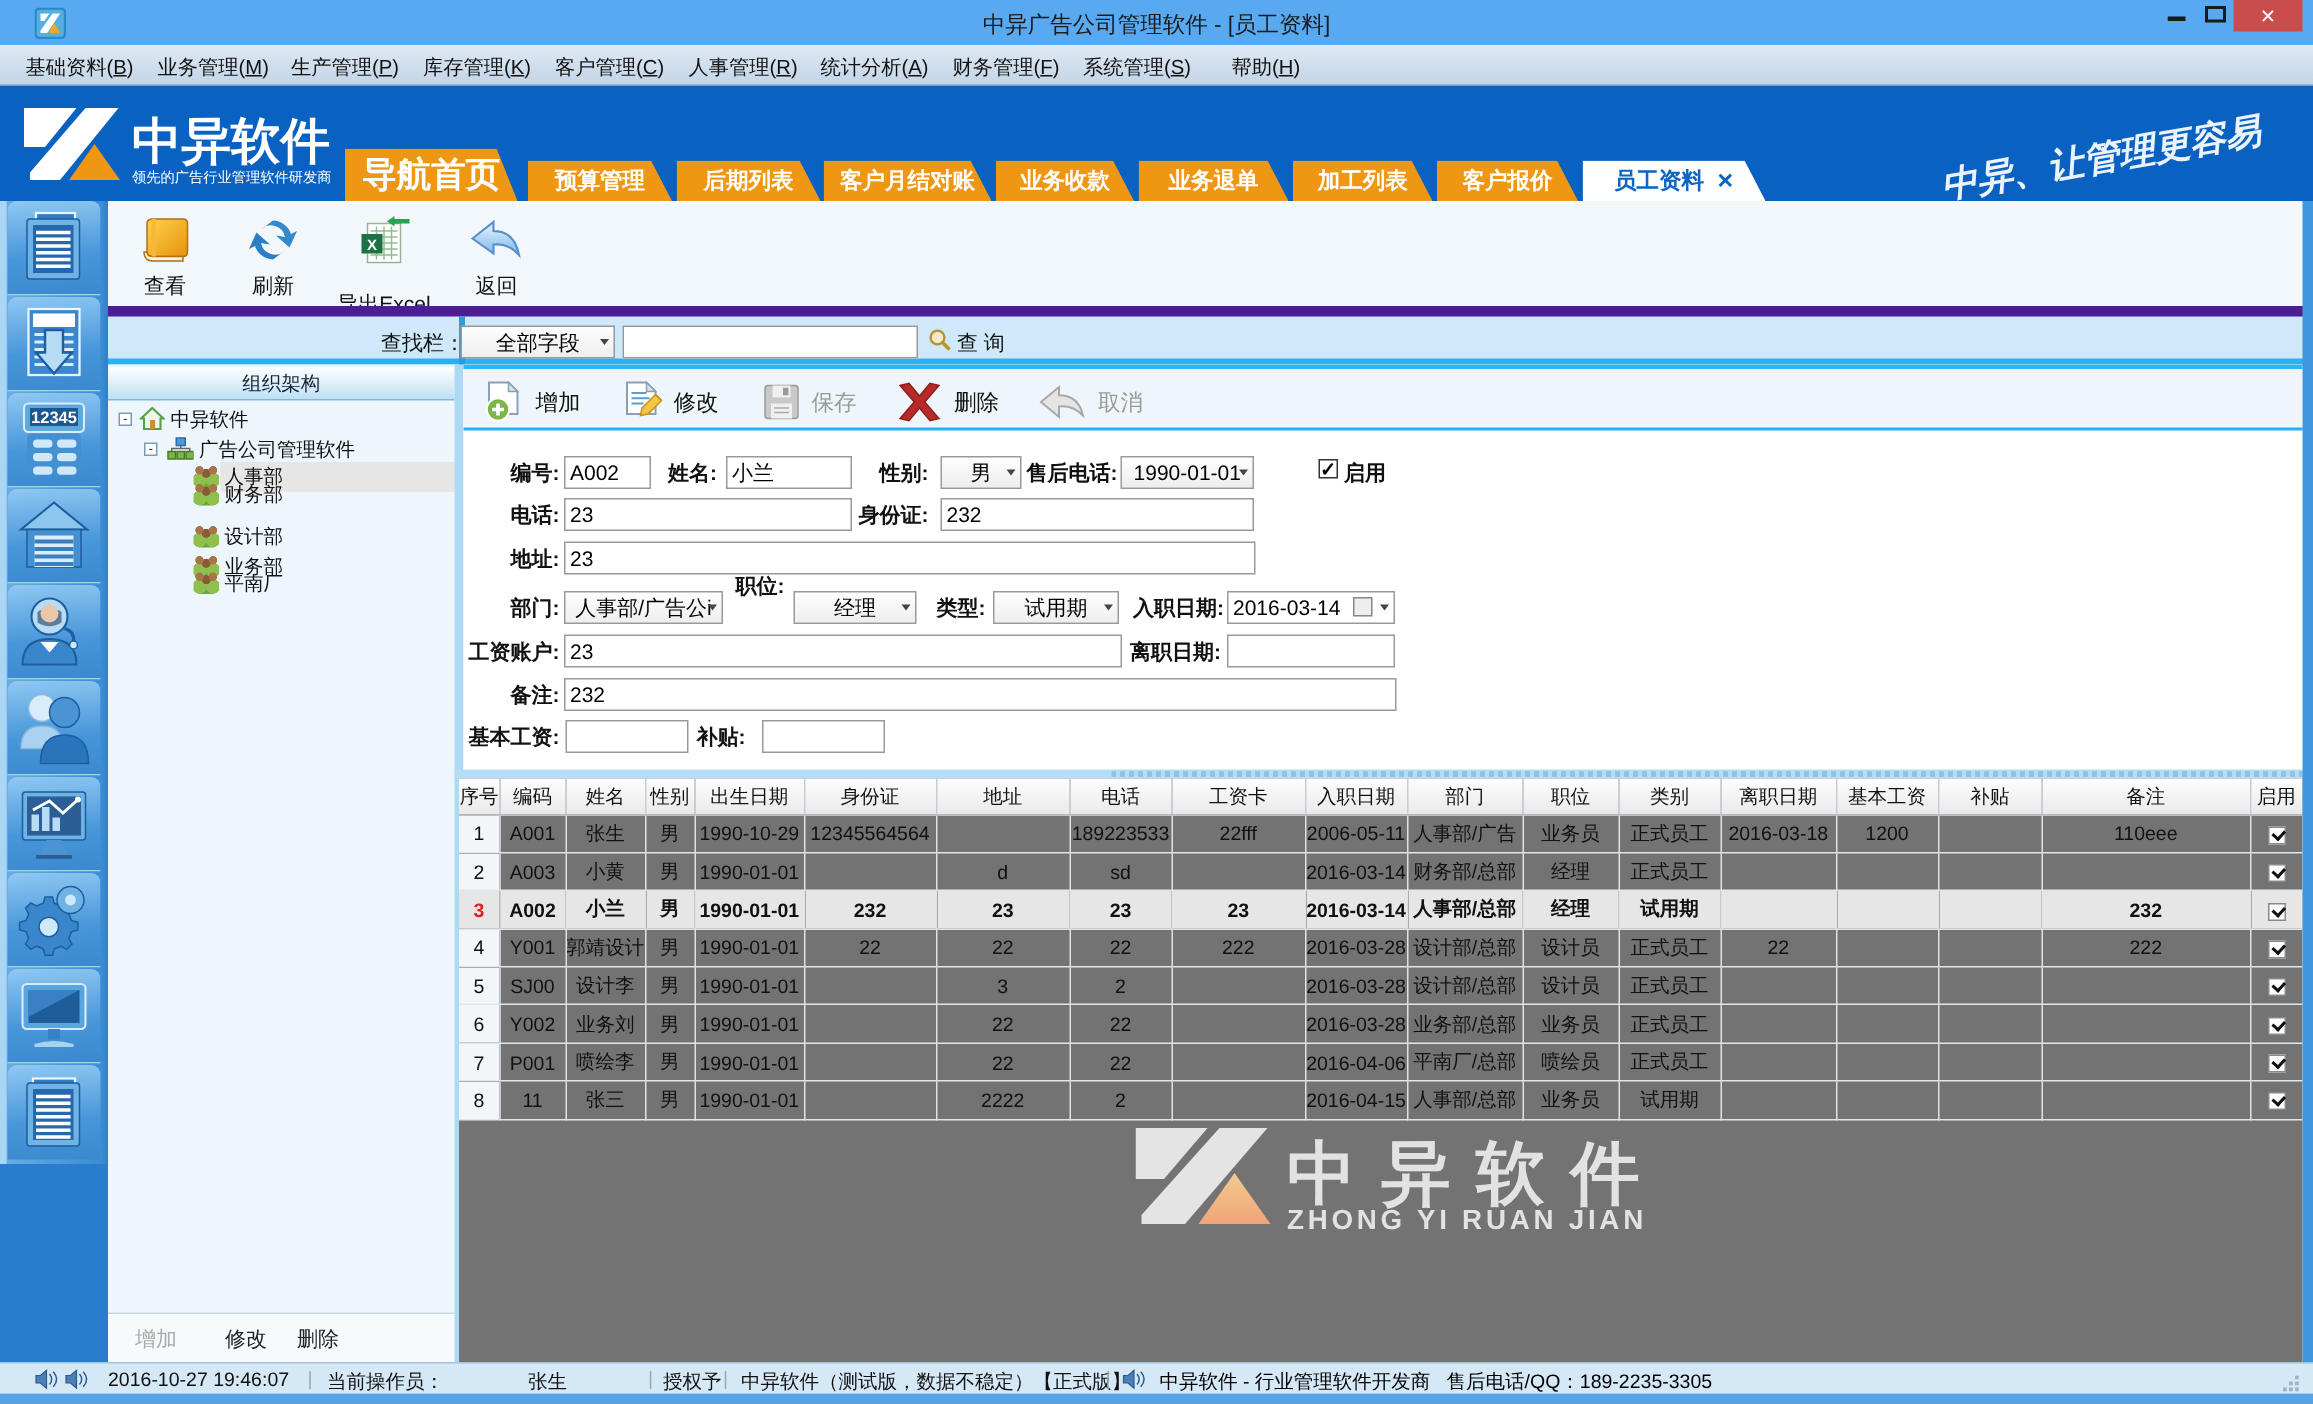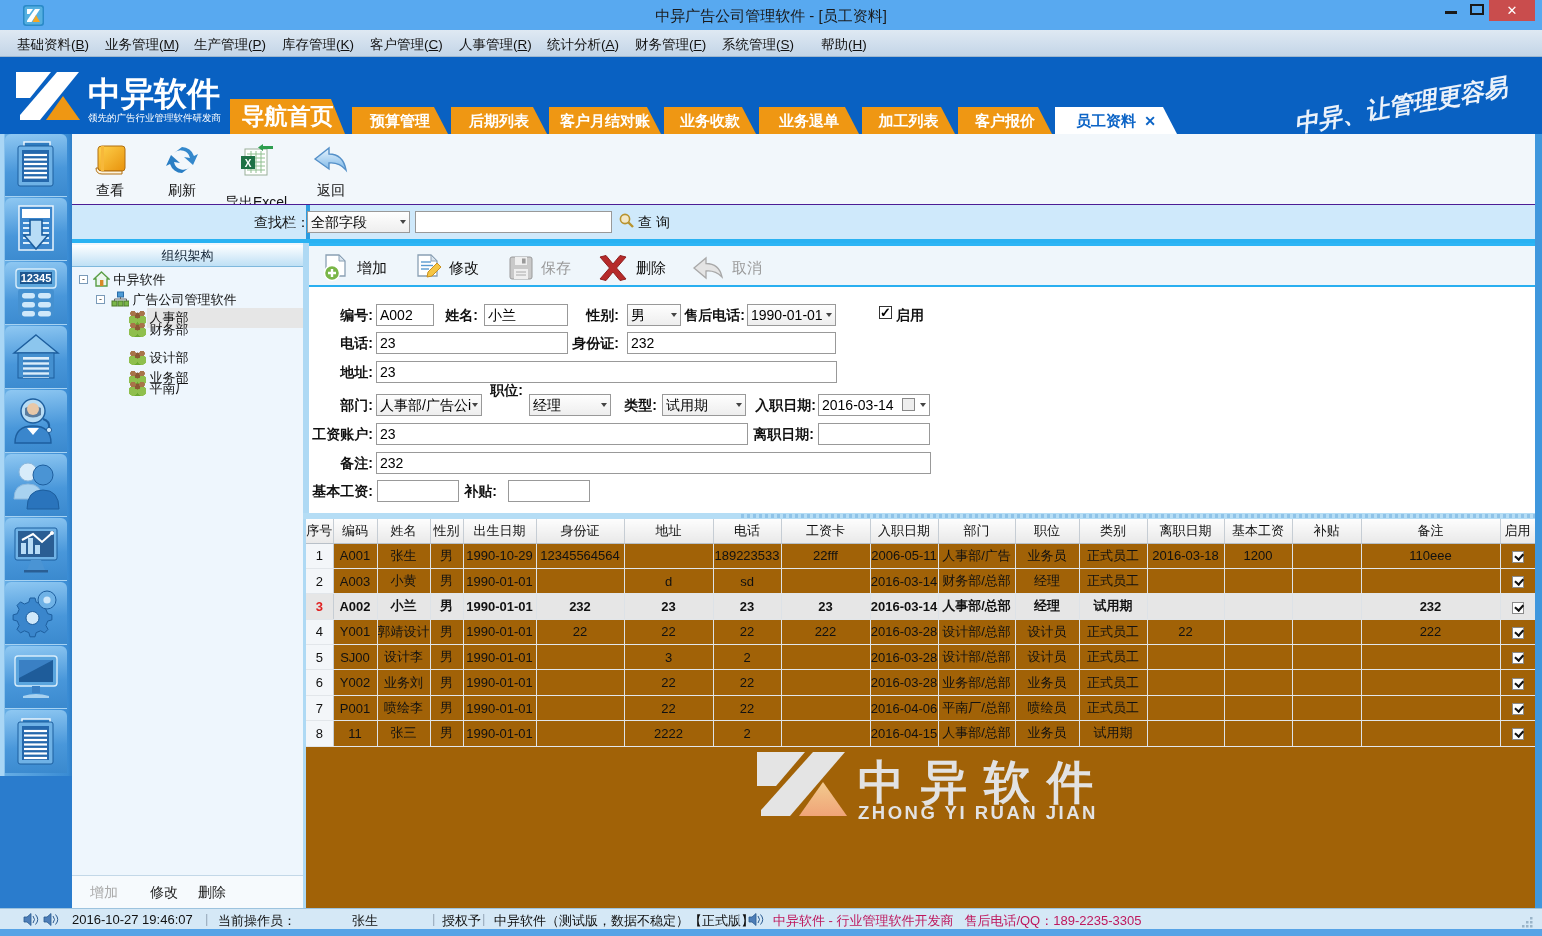--- a/index.html
+++ b/index.html
@@ -14,21 +14,21 @@
 .mitem{position:absolute;top:6px;font-size:13.5px;color:#111;}
 
 #header{left:0;top:57px;width:1542px;height:77px;background:#0961c2;}
 .tab{position:absolute;background:#ef9713;color:#fff;font-weight:bold;font-size:15px;text-align:center;}
 .tabcut{clip-path:polygon(0 0,calc(100% - 14px) 0,100% 100%,0 100%);}
 #tabhome{left:230px;top:42px;width:115px;height:35px;font-size:23px;line-height:35px;clip-path:polygon(0 0,101px 0,115px 35px,0 35px);}
 
 #toolbar{left:72px;top:134px;width:1470px;height:70px;background:#f2f7fb;}
 .tbtn{position:absolute;text-align:center;font-size:14px;color:#111;}
 
-#searchrow{left:72px;top:204px;width:1470px;height:39px;background:#cfe9fb;border-top:1px solid #4c1d95;border-bottom:4px solid #29b2f2;}
+#searchrow{left:72px;top:204px;width:1470px;height:39px;background:#cfe9fb;border-top:7px solid #4c1d95;border-bottom:4px solid #29b2f2;}
 
 #sidebar{left:0;top:134px;width:72px;height:774px;background:linear-gradient(90deg,#a9d6f5 0,#a9d6f5 4px,#66ade4 5px,#3a8cd4 68px,#2f7fc8 72px);}
 .scell{position:absolute;left:5px;width:62px;height:63px;border-bottom:1px solid #a6d2f2;background:linear-gradient(175deg,#8fc8f2,#4997da 58%,#3a89ce);border-radius:6px 6px 0 0;display:flex;align-items:center;justify-content:center;}
 #sidebot{left:0;top:776px;width:72px;height:132px;background:#2a7ccd;}
 
 #treepanel{left:72px;top:243px;width:231px;height:665px;background:#eef6fd;}
 #treehead{left:0;top:2px;width:231px;height:22px;background:linear-gradient(#fdfeff,#bfe0f5);border-bottom:1px solid #7fb8dd;text-align:center;font-size:13px;color:#123;line-height:22px;}
 .titem{position:absolute;font-size:13px;color:#111;height:20px;line-height:20px;}
 .ppl{display:inline-block;width:17px;height:15px;vertical-align:-3px;background:
 radial-gradient(circle at 4px 3.5px,#a8744a 2.6px,transparent 3px),
@@ -40,26 +40,26 @@
 #treefoot{left:0;top:632px;width:231px;height:33px;background:#f6fafd;border-top:1px solid #c3d8e8;font-size:14px;}
 
 #vdiv{left:303px;top:243px;width:6px;height:665px;background:#aed9f4;}
 
 #main{left:309px;top:243px;width:1226px;height:665px;background:#fff;}
 #formbar{left:0;top:0;width:1226px;height:44px;background:#eff6fb;border-top:3px solid #2db5f5;border-bottom:2px solid #29aff0;}
 .fbtn{position:absolute;top:6px;height:32px;font-size:15px;color:#111;display:flex;align-items:center;gap:7px;}
 .fbtn.dis{color:#9a9a9a;}
 label.fl{position:absolute;font-size:14px;font-weight:bold;color:#111;text-align:right;height:22px;line-height:22px;white-space:nowrap;}
 .fi{position:absolute;height:22px;border:1px solid #999;background:#fff;font-size:14px;line-height:20px;padding:0 3px;color:#000;font-family:"Liberation Sans",sans-serif;}
-.dd{background:linear-gradient(#fefefe,#eee);} 
+.dd{background:linear-gradient(#fefefe,#eee);text-align:center;} 
 .ddarrow{position:absolute;right:3px;top:8px;width:0;height:0;border:3.6px solid transparent;border-top:4.6px solid #444;}
 
 #splitter{left:303px;top:513px;width:1239px;height:6px;background:#b5ddf5;}
 
-#tablewrap{left:306px;top:519px;width:1229px;height:389px;background:#a16207;}
+#tablewrap{left:306px;top:519px;width:1229px;height:389px;background:#737373;}
 table{border-collapse:collapse;table-layout:fixed;width:1229px;font-size:13px;}
 th{background:linear-gradient(#fdfdfd,#e9e9e9);border-right:1px solid #c6cdd4;border-bottom:1px solid #b8c0c8;font-weight:normal;color:#111;height:24px;}
 td{border-right:1px solid #dde2e7;border-bottom:1px solid #e2e6ea;text-align:center;height:25.4px;color:#111;white-space:nowrap;overflow:hidden;}
 
 #statusbar{left:0;top:908px;width:1542px;height:21px;background:#d5e8f6;border-top:1px solid #9dc3de;font-size:13px;color:#111;}
 #bottomstrip{left:0;top:929px;width:1542px;height:7px;background:#57a3e6;}
 #rightborder{left:1535px;top:134px;width:7px;height:774px;background:#3f97dd;}
 .cb{display:inline-block;width:12px;height:12px;border:1px solid #8a8a8a;background:#fdfdfd;position:relative;vertical-align:middle;}
 .cb::after{content:"";position:absolute;left:2px;top:1px;width:6px;height:3.5px;border-left:2px solid #111;border-bottom:2px solid #111;transform:rotate(-48deg);}
 tr.sel td{background:#e6e6e6;font-weight:bold;}
@@ -645,21 +645,21 @@
 <span class="abs" style="left:482px;top:2px;color:#9ab;">|</span>
 <span class="abs" style="left:494px;top:3px;">中异软件（测试版，数据不稳定）【正式版】</span>
 <span class="abs" style="left:737px;top:2px;color:#9ab;">|</span>
 <svg class="abs" style="left:747px;top:3px" width="20" height="15" viewBox="0 0 20 15">
       <path d="M2 5 L5 5 L9 1.5 L9 13.5 L5 10 L2 10 Z" fill="#4d7eb8" stroke="#2a5a90" stroke-width="0.8"></path>
       <g stroke="#2a5a90" fill="none">
         <path d="M11 4 Q14 7.5 11 11"></path>
         <path d="M13.5 2.5 Q18 7.5 13.5 12.5"></path>
       </g>
     </svg>
-<span class="abs" style="left:773px;top:3px;color:#be185d;">中异软件 - 行业管理软件开发商&nbsp;&nbsp;&nbsp;售后电话/QQ：189-2235-3305</span>
+<span class="abs" style="left:773px;top:3px;color:#000000;">中异软件 - 行业管理软件开发商&nbsp;&nbsp;&nbsp;售后电话/QQ：189-2235-3305</span>
 <svg class="abs" style="left:1522px;top:8px" width="12" height="12">
       <g fill="#9ab4c8">
         <rect x="8" y="0" width="2.5" height="2.5"></rect>
         <rect x="4" y="4" width="2.5" height="2.5"></rect>
         <rect x="8" y="4" width="2.5" height="2.5"></rect>
         <rect x="0" y="8" width="2.5" height="2.5"></rect>
         <rect x="4" y="8" width="2.5" height="2.5"></rect>
         <rect x="8" y="8" width="2.5" height="2.5"></rect>
       </g>
     </svg>

